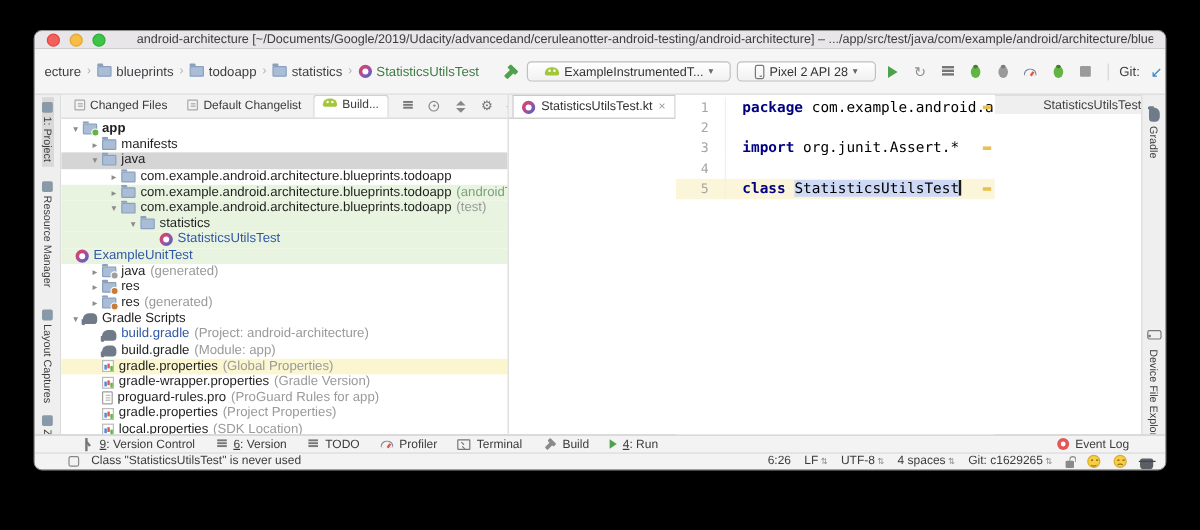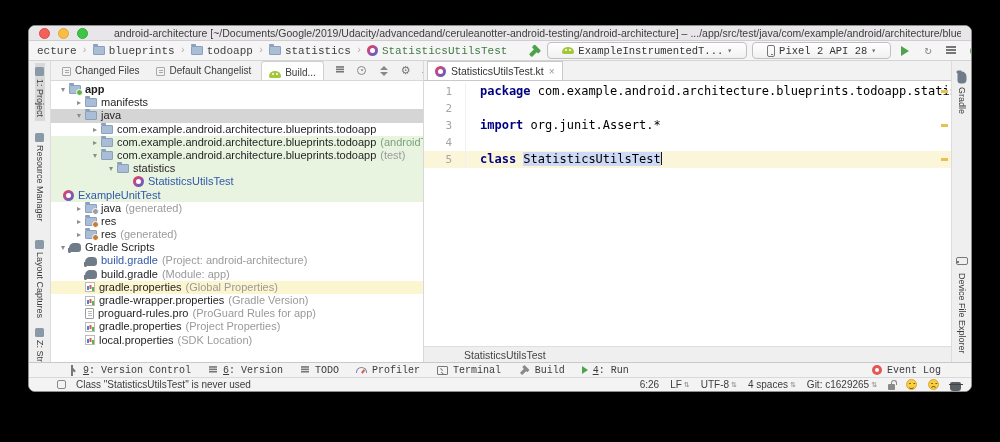--- a/index.html
+++ b/index.html
@@ -8,21 +8,21 @@
             border:1px solid #8f8f8f; background:#fff; display:flex; flex-direction:column; }
 
   
   .titlebar { height:15px; background:#e8e6e8; border-bottom:1px solid #cfcdcf; display:flex; align-items:center; padding:0 10px; flex:none; }
   .lights { display:flex; gap:8px; margin-right:26px; }
   .light { width:11px; height:11px; border-radius:50%; }
   .l-red{background:#f4605a;border:0.5px solid #dd4a45;} .l-yel{background:#f8bd44;border:0.5px solid #dda838;} .l-grn{background:#3ec546;border:0.5px solid #2fae3a;}
   .wtitle { font-size:10.5px; color:#3d3d3d; white-space:nowrap; overflow:hidden; flex:1; }
 
   
-  .toolbar { height:20px; background:#f6f5f6; border-bottom:1px solid #d4d4d4; display:flex; align-items:center; padding:0 8px; gap:5px; flex:none; font-size:11px; color:#3c3f41;font-family:Liberation Mono, monospace; }
+  .toolbar { height:38px; background:#f6f5f6; border-bottom:1px solid #d4d4d4; display:flex; align-items:center; padding:0 8px; gap:5px; flex:none; font-size:11px; color:#3c3f41; }
   .crumb { display:flex; align-items:center; gap:4px; white-space:nowrap; }
   .crumb-sep { color:#b0b0b0; font-size:10px; }
   .crumb-test { color:#3f7b43; }
   .tsep { width:1px; height:14px; background:#d6d6d6; margin:0 4px; flex:none; }
   .dd { height:17px; border:1px solid #c0c0c0; border-radius:4px; background:linear-gradient(#fff,#f1f1f1); display:flex; align-items:center; gap:4px; padding:0 14px; font-size:10.5px; color:#333; white-space:nowrap; }
   .dd .arr { font-size:8px; color:#666; }
   .tbtn { display:flex; align-items:center; justify-content:center; width:18px; height:18px; flex:none; }
   .gly { font-size:12px; line-height:1; }
   .g-grey{color:#8f8f8f;} .g-blue{color:#3e86c4;} .g-green{color:#4ea24e;}
 
@@ -84,58 +84,58 @@
 
   
   .content { flex:1; display:flex; min-height:0; }
   .lstrip { width:22px; background:#f0efef; border-right:1px solid #dcdcdc; display:flex; flex-direction:column; align-items:center; overflow:hidden; flex:none; }
   .vitem { writing-mode:vertical-rl; font-size:9px; color:#3c3c3c; display:flex; align-items:center; gap:3px; padding:4px 0; white-space:nowrap; }
   .vitem.active { background:#d9d9d9; }
   .vicon { width:9px; height:9px; background:#8a99a8; border-radius:1.5px; flex:none; }
 
   .ppanel { width:372px; display:flex; flex-direction:column; background:#fff; flex:none; min-width:0; }
   .phead { height:20px; background:#f3f2f2; border-bottom:1px solid #d8d8d8; display:flex; align-items:center; font-size:10px; color:#3c3c3c; padding:0 4px; gap:3px; flex:none; white-space:nowrap; overflow:hidden; }
-  .ptab { display:flex; align-items:flex-end; gap:4px; padding:2px 7px; }
+  .ptab { display:flex; align-items:flex-start; gap:4px; padding:2px 7px; }
   .ptab.active { background:#fefefe; border:1px solid #d0d0d0; border-radius:3px 3px 0 0; border-bottom:none; height:19px; }
   .phicons { display:flex; align-items:center; gap:8px; margin-left:6px; }
   .phico { display:flex; align-items:center; justify-content:center; width:14px; height:14px; color:#777; font-size:11px; }
   .ptree { flex:1; overflow:hidden; padding-top:2px; font-size:11px; color:#1f1f1f; }
   .trow { height:13.2px; line-height:13.2px; display:flex; align-items:center; white-space:nowrap; overflow:hidden; }
   .trow .arrow { width:12px; text-align:center; color:#8c8c8c; font-size:8px; flex:none; }
   .trow .ic { margin-right:4px; }
   .tname.blue { color:#3158a7; }
   .tname.bold { font-weight:bold; }
   .tsuf { color:#9a9a9a; margin-left:4px; }
   .tsuf.green { color:#7ba37b; }
   .bg-sel { background:#d5d5d5; }
   .bg-new { background:#e9f4e0; }
   .bg-mod { background:#fbf6cf; }
 
   .splitter { width:1px; background:#d8d8d8; flex:none; }
 
-  .editor { flex:1; display:flex; flex-direction:column; min-width:0; }
+  .editor { flex:1; display:flex; flex-direction:row; min-width:0; }
   .etabs { height:20px; background:#f3f2f2; border-bottom:1px solid #c9c9c9; display:flex; align-items:flex-end; padding-left:3px; flex:none; }
   .etab { height:20px; margin-bottom:-1px; background:#fff; border:1px solid #c9c9c9; display:flex; align-items:center; gap:5px; padding:0 7px; font-size:10.5px; color:#333; }
   .etab .close { color:#9a9a9a; font-size:10px; }
   .ecode { flex:1; position:relative; background:#fff; padding-top:2px; overflow:hidden; }
   .cline { display:flex; height:17px; line-height:17px; font-family:"DejaVu Sans Mono",monospace; font-size:12px; }
   .cline.cur { background:#fbf5d9; }
   .gut { width:42px; flex:none; text-align:right; padding-right:13px; color:#a5a5a5; font-size:11px; border-right:1px solid #f0f0f0; }
   .ctext { flex:1; white-space:pre; overflow:hidden; color:#000; padding-left:14px; }
   .kw { color:#000080; font-weight:bold; }
   .selid { background:#cdd9f5; }
   .caret { display:inline-block; width:1.5px; height:13px; background:#1a1a1a; vertical-align:-2px; }
   .mark { position:absolute; right:3px; width:7px; height:3px; background:#e8c250; }
   .ebread { height:16px; background:#f0efef; border-top:1px solid #dedede; font-size:10.5px; display:flex; align-items:center; padding-left:40px; color:#444; flex:none; }
 
   .rstrip { width:20px; background:#f0efef; border-left:1px solid #dcdcdc; display:flex; flex-direction:column; align-items:center; overflow:hidden; flex:none; }
 
   
   .bbar { height:15px; background:#f4f3f4; border-top:1px solid #c9c9c9; display:flex; align-items:center; font-size:10px; color:#3c3c3c; padding:0 12px; gap:17px; flex:none; }
-  .bitem { display:flex; align-items:center; gap:5px; white-space:nowrap;font-family:Liberation Mono, monospace; }
+  .bitem { display:flex; align-items:center; gap:5px; white-space:nowrap; }
   .u { text-decoration:underline; }
   .sbar { height:14px; background:#f4f3f4; border-top:1px solid #d9d9d9; display:flex; align-items:center; font-size:10px; color:#3c3c3c; padding:0 10px; gap:10px; flex:none; }
   .sgrp { display:flex; align-items:center; gap:2px; white-space:nowrap; }
   .ud { font-size:7px; color:#8a8a8a; }
   .sright { margin-left:auto; display:flex; align-items:center; gap:11px; }
 </style>
 </head>
 <body>
 
 <div class="window">

